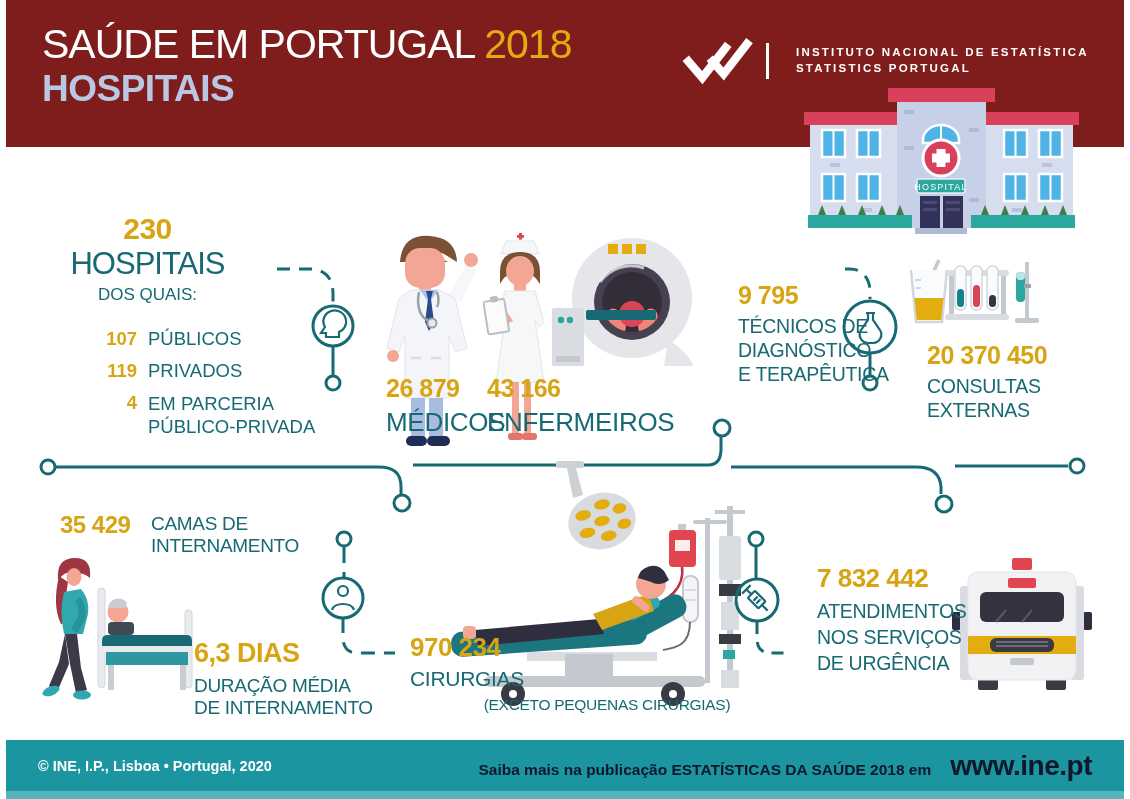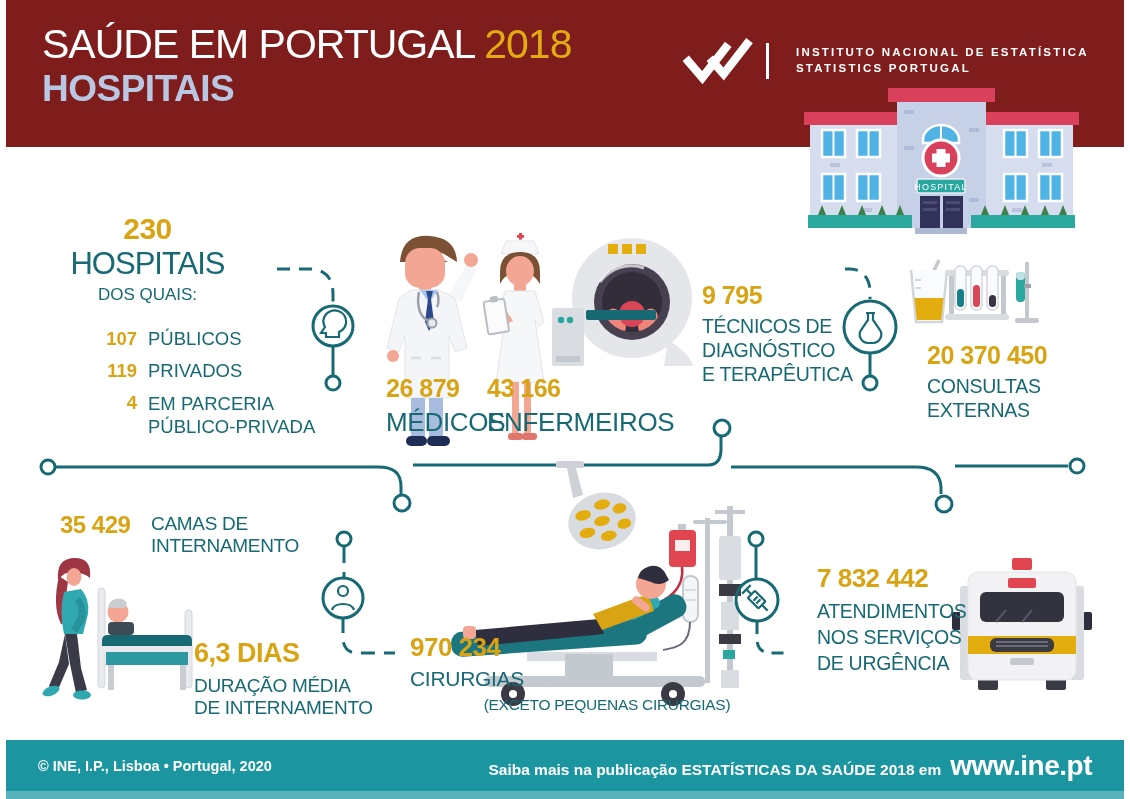--- a/index.html
+++ b/index.html
@@ -36,21 +36,21 @@
   .l20{font-size:26px;} .l21{font-size:21px;}
   .mt4{margin-top:4px;} .mt6{margin-top:6px;}
 
   .note{font-size:15.5px;color:#176A74;letter-spacing:-0.3px;}
 
   
   .footer-band{position:absolute;left:6px;top:740px;width:1118px;height:51px;background:#1B96A1;
                display:flex;align-items:center;justify-content:space-between;padding:0 32px;box-sizing:border-box;}
   .footer-strip{position:absolute;left:6px;top:791px;width:1118px;height:8px;background:#58B3BC;}
   .footer-left{color:#fff;font-size:14.5px;font-weight:bold;}
-  .footer-right{display:flex;align-items:baseline;gap:9px;color:#ffffff;}
+  .footer-right{display:flex;align-items:baseline;gap:19px;color:#0f172a;}
   .footer-more{font-size:15.5px;font-weight:bold;}
   .footer-site{font-size:28px;font-weight:bold;letter-spacing:-0.5px;}
 
   svg{display:block;}
   .overlay{position:absolute;left:0;top:0;z-index:1;pointer-events:none;}
 </style>
 </head>
 <body>
 
 <div class="page">
@@ -406,21 +406,21 @@
   <div class="blk" style="left:386px;top:374px;">
     <div class="val v25">26 879</div>
     <div class="lbl l20 mt4">MÉDICOS</div>
   </div>
 
   <div class="blk" style="left:487px;top:374px;">
     <div class="val v25">43 166</div>
     <div class="lbl l20 mt4">ENFERMEIROS</div>
   </div>
 
-  <div class="blk" style="left:702px;top:281px;">
+  <div class="blk" style="left:738px;top:281px;">
     <div class="val v25">9 795</div>
     <div class="lbl l195 mt4">
       <div>TÉCNICOS DE</div>
       <div>DIAGNÓSTICO</div>
       <div>E TERAPÊUTICA</div>
     </div>
   </div>
 
   <div class="blk" style="left:927px;top:341px;">
     <div class="val v25">20 370 450</div>

